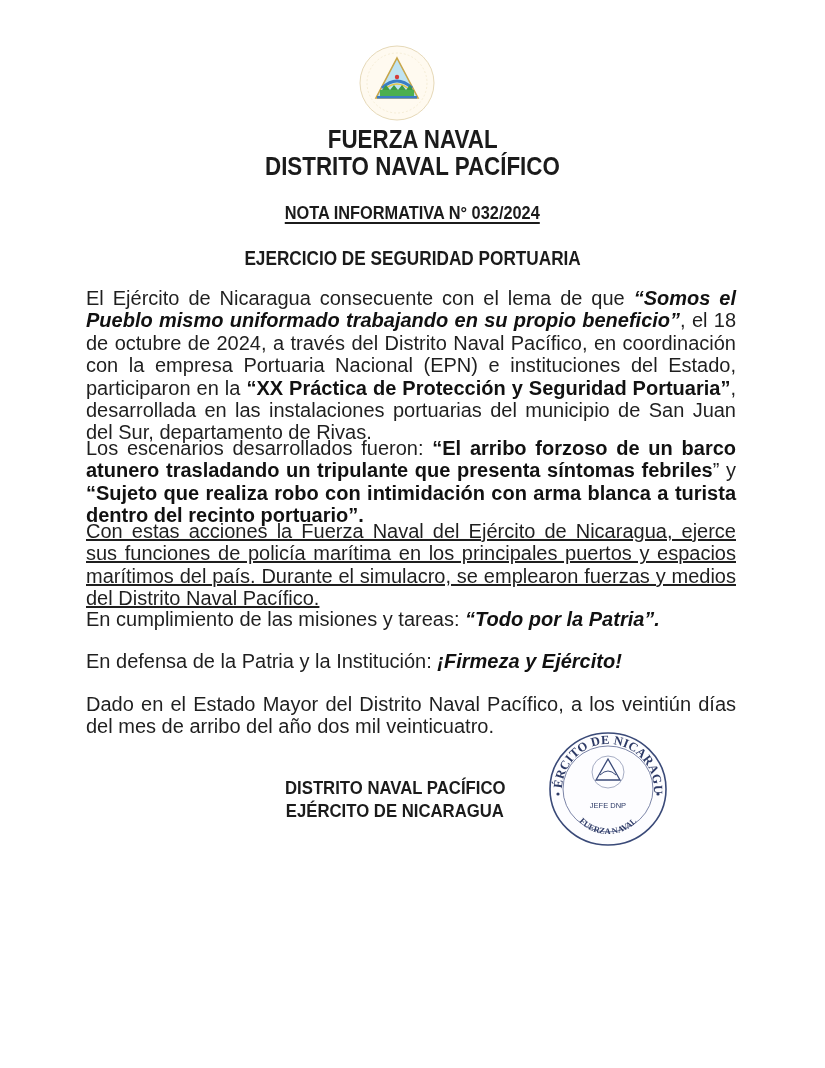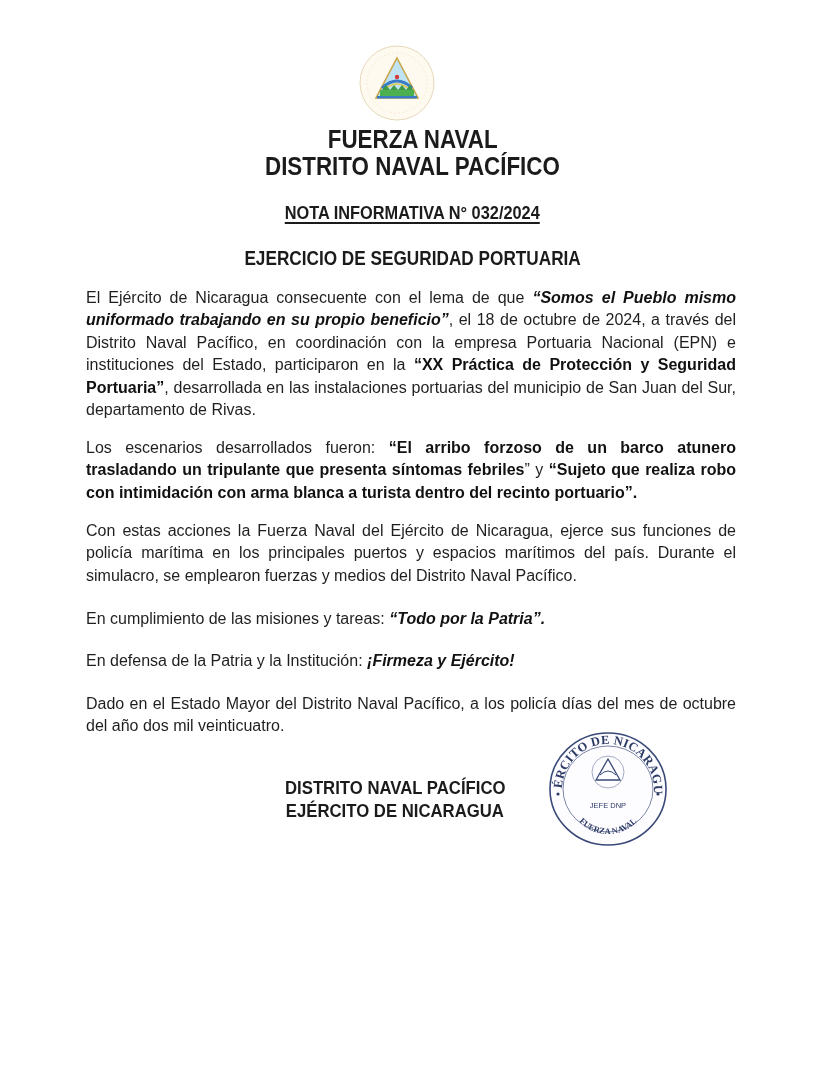--- a/index.html
+++ b/index.html
@@ -11,28 +11,28 @@
   .crest { position: absolute; left: 358px; top: 44px; width: 78px; height: 78px; }
 
   .hdr { position: absolute; left: 0; width: 825px; text-align: center; font-weight: bold; color: #1b1b1b; }
   .hdr span { display: inline-block; transform: scaleX(0.86); transform-origin: center; white-space: nowrap; }
   .t1 { top: 126px; font-size: 26px; line-height: 27px; }
   .t2 { top: 153px; font-size: 26px; line-height: 27px; }
   .t3 { top: 202px; font-size: 19px; line-height: 22px; }
   .t3 span { text-decoration: underline; text-underline-offset: 3px; text-decoration-thickness: 1.5px; }
   .t4 { top: 247px; font-size: 20px; line-height: 22px; }
 
-  .body { position: absolute; left: 86px; width: 650px; font-size: 16px; line-height: 22.4px; text-align: justify; color: #1f1f1f; }
+  .body { position: absolute; left: 86px; width: 650px; font-size: 20px; line-height: 22.4px; text-align: justify; color: #1f1f1f; }
   .body p { margin: 0; }
   .body b { font-weight: bold; color: #111; }
   .body .bi { font-weight: bold; font-style: italic; color: #111; }
 
   .p1 { top: 287px; }
   .p2 { top: 437px; }
-  .p3 { top: 520px; }
+  .p3 { top: 520px; text-decoration: underline; }
   .p4 { top: 608px; }
   .p5 { top: 650px; }
   .p6 { top: 693px; }
 
   .sign { position: absolute; left: 230px; width: 330px; text-align: center; font-weight: bold; font-size: 19px; line-height: 23px; color: #1b1b1b; }
   .sign span { display: inline-block; transform: scaleX(0.88); white-space: nowrap; }
   .s1 { top: 776px; }
   .s2 { top: 799px; }
 
   .stamp { position: absolute; left: 546px; top: 730px; width: 124px; height: 118px; }
@@ -73,21 +73,21 @@
 
   <div class="body p4">
     <p><span>En cumplimiento de las misiones y tareas: </span><span class="bi">“Todo por la Patria”.</span></p>
   </div>
 
   <div class="body p5">
     <p><span>En defensa de la Patria y la Institución: </span><span class="bi">¡Firmeza y Ejército!</span></p>
   </div>
 
   <div class="body p6">
-    <p><span>Dado en el Estado Mayor del Distrito Naval Pacífico, a los policía días del mes de octubre del año dos mil veinticuatro.</span></p>
+    <p><span>Dado en el Estado Mayor del Distrito Naval Pacífico, a los veintiún días del mes de arribo del año dos mil veinticuatro.</span></p>
   </div>
 
   <div class="sign s1"><span>DISTRITO NAVAL PACÍFICO</span></div>
   <div class="sign s2"><span>EJÉRCITO DE NICARAGUA</span></div>
 
   <svg class="stamp" viewBox="0 0 124 118">
     <defs>
       <path id="arcTop" d="M16 60 A46 46 0 0 1 108 60"></path>
       <path id="arcBot" d="M30 88 A40 40 0 0 0 94 88"></path>
     </defs>

